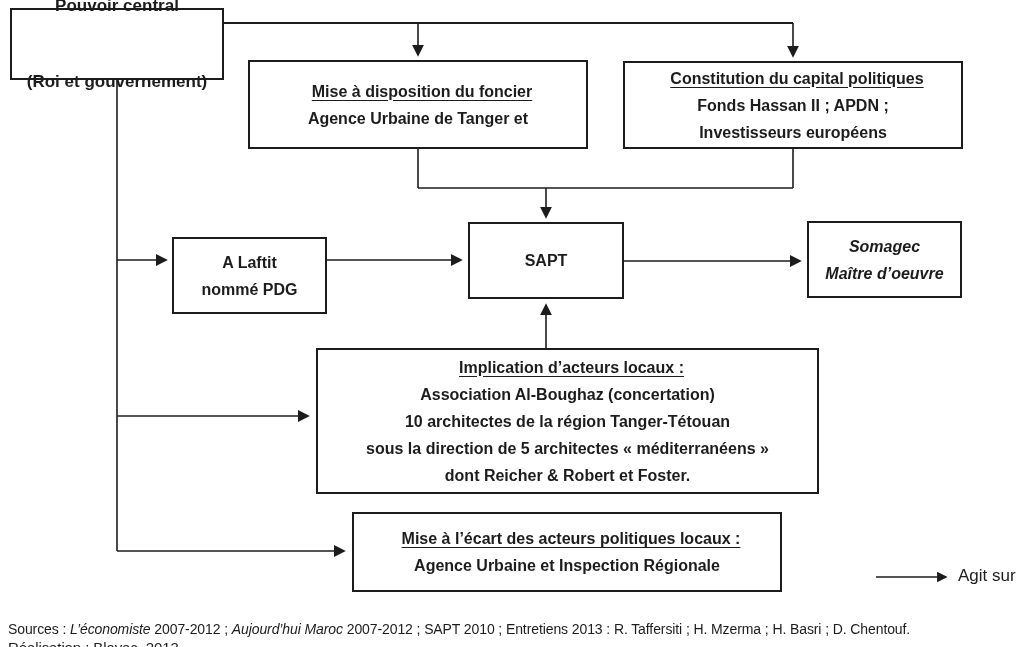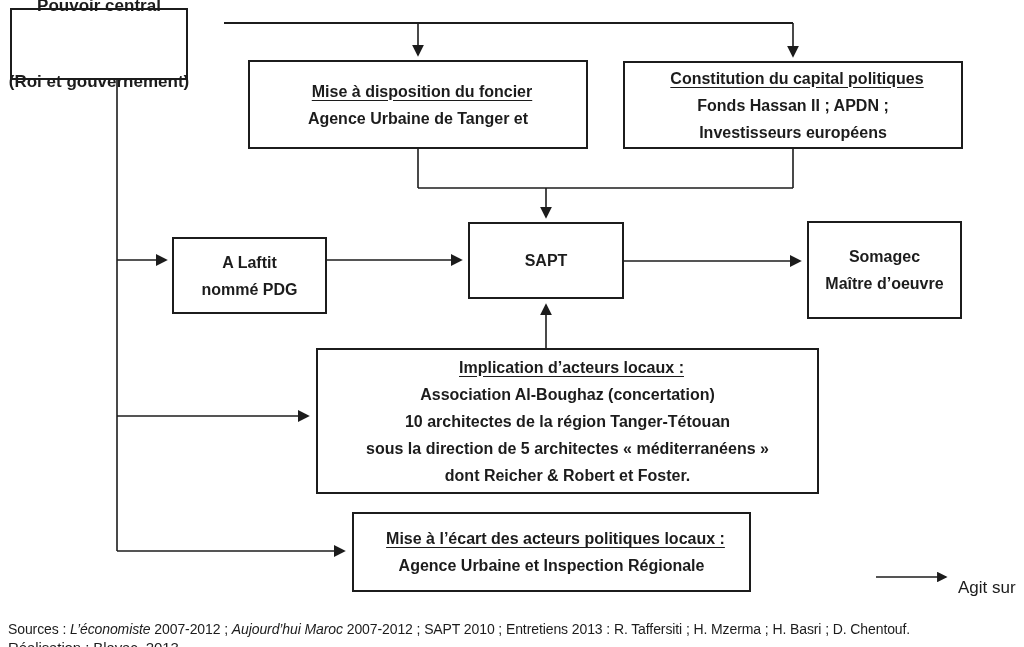--- a/index.html
+++ b/index.html
@@ -51,21 +51,21 @@
     <line x1="117" y1="416" x2="308" y2="416" stroke="#1c1c1c" stroke-width="1.6" marker-end="url(#ah)"></line>
     <line x1="117" y1="551" x2="344" y2="551" stroke="#1c1c1c" stroke-width="1.6" marker-end="url(#ah)"></line>
 
     <line x1="327" y1="260" x2="461" y2="260" stroke="#1c1c1c" stroke-width="1.6" marker-end="url(#ah)"></line>
     <line x1="624" y1="261" x2="800" y2="261" stroke="#1c1c1c" stroke-width="1.6" marker-end="url(#ah)"></line>
     <line x1="546" y1="348" x2="546" y2="305" stroke="#1c1c1c" stroke-width="1.6" marker-end="url(#ah)"></line>
 
     <line x1="876" y1="577" x2="946" y2="577" stroke="#1c1c1c" stroke-width="1.4" marker-end="url(#ah)"></line>
   </svg>
 
-  <div class="node" style="left:10px; top:8px; width:178px; height:72px; font-size:17px; line-height:28px; border-width:2.5px;gap:48px;">
+  <div class="node" style="left:10px; top:8px; width:214px; height:72px; font-size:17px; line-height:28px; border-width:2.5px;gap:48px;">
     <span class="ln">Pouvoir central</span>
     <span class="ln">(Roi et gouvernement)</span>
   </div>
 
   <div class="node" style="left:248px; top:60px; width:340px; height:89px;">
     <span class="ln u">Mise à disposition du foncier</span>
     <span class="ln">Agence Urbaine de Tanger et</span>
   </div>
 
   <div class="node" style="left:623px; top:61px; width:340px; height:88px;">
@@ -76,39 +76,39 @@
 
   <div class="node" style="left:172px; top:237px; width:155px; height:77px;">
     <span class="ln">A Laftit</span>
     <span class="ln">nommé PDG</span>
   </div>
 
   <div class="node" style="left:468px; top:222px; width:156px; height:77px;">
     <span class="ln">SAPT</span>
   </div>
 
-  <div class="node" style="left:807px; top:221px; width:155px; height:98px;">
+  <div class="node" style="left:807px; top:221px; width:155px; height:77px;font-style:italic;">
     <span class="ln">Somagec</span>
     <span class="ln">Maître d’oeuvre</span>
   </div>
 
   <div class="node" style="left:316px; top:348px; width:503px; height:146px; line-height:27px; border-width:2.5px;">
     <span class="ln u">Implication d’acteurs locaux :</span>
     <span class="ln">Association Al-Boughaz (concertation)</span>
     <span class="ln">10 architectes de la région Tanger-Tétouan</span>
     <span class="ln">sous la direction de 5 architectes « méditerranéens »</span>
     <span class="ln">dont Reicher &amp; Robert et Foster.</span>
   </div>
 
-  <div class="node" style="left:352px; top:512px; width:399px; height:80px;">
+  <div class="node" style="left:352px; top:512px; width:430px; height:80px;">
     <span class="ln u">Mise à l’écart des acteurs politiques locaux :</span>
     <span class="ln">Agence Urbaine et Inspection Régionale</span>
   </div>
 
-  <div class="legend-label" style="left:958px; top:566px;margin-top:12px;">Agit sur</div>
+  <div class="legend-label" style="left:958px; top:566px;">Agit sur</div>
 
   <div class="footer-line" style="left:8px; top:599px; font-size:15px;margin-top:40px;">Réalisation : Blayac, 2013.</div>
 
   <div class="footer-line" style="left:8px; top:621px;">
     <span>Sources : </span><span class="it">L’économiste</span><span> 2007-2012 ; </span><span class="it">Aujourd’hui Maroc</span><span> 2007-2012 ; SAPT 2010 ; Entretiens 2013 : R. Taffersiti ; H. Mzerma ; H. Basri ; D. Chentouf.</span>
   </div>
 
 </div>
 
 </body></html>

